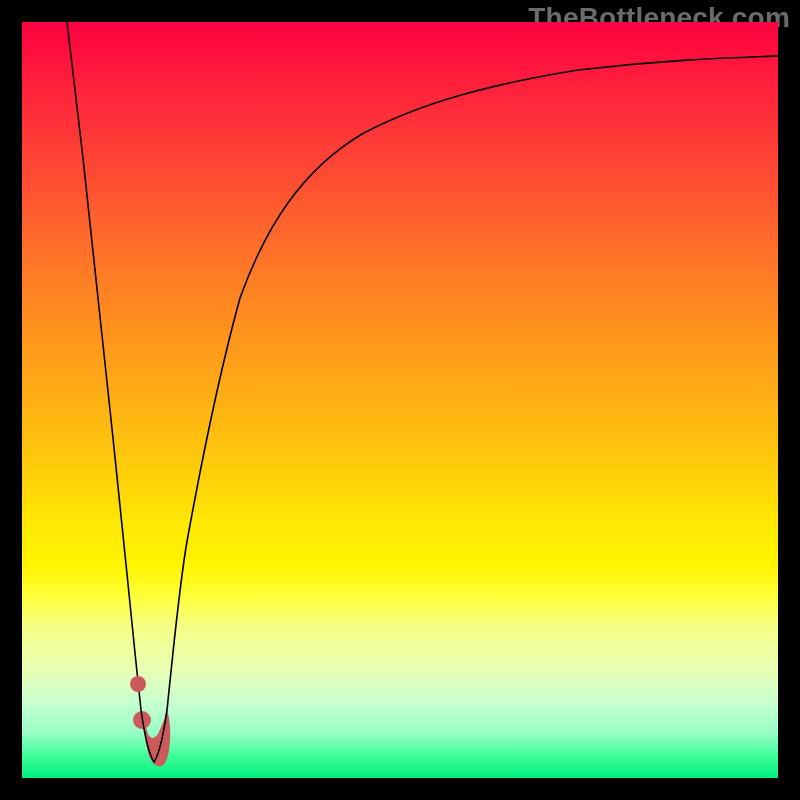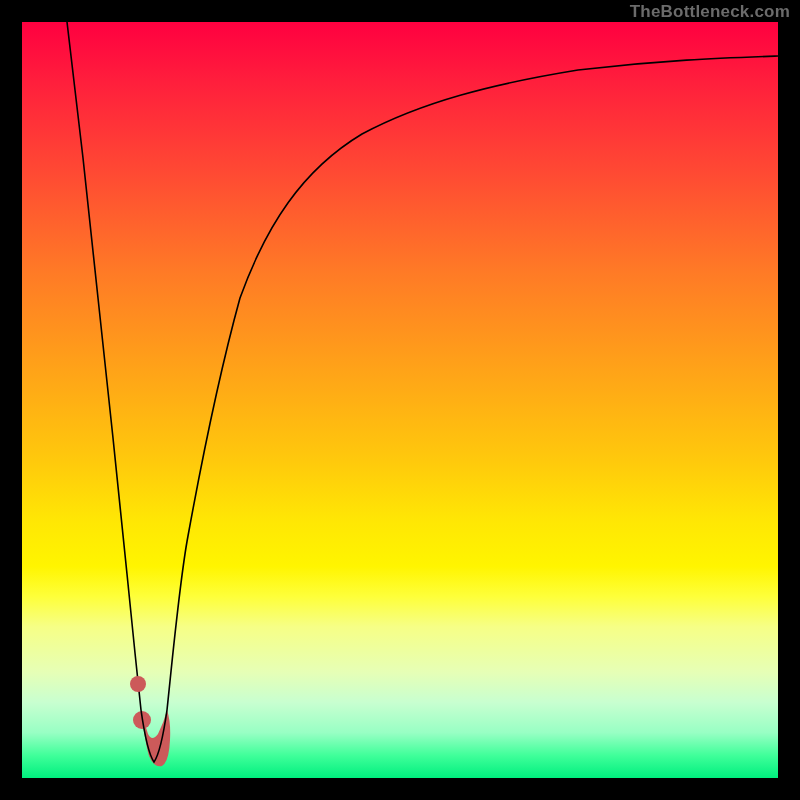--- a/index.html
+++ b/index.html
@@ -43,21 +43,21 @@
       #c8ffd0 90%,
       #98ffc4 94%,
       #40ff9a 97%,
       #00ef7e 100%
     );
   }
   .watermark {
     position: absolute;
     top: 2px;
     right: 10px;
-    font-size: 17px;
+    font-size: 28px;
     font-weight: 600;
     color: #6b6b6b;
     letter-spacing: 0.2px;
     user-select: none;
   }
   svg.curves {
     position: absolute;
     inset: 0;
   }
   .curve {

